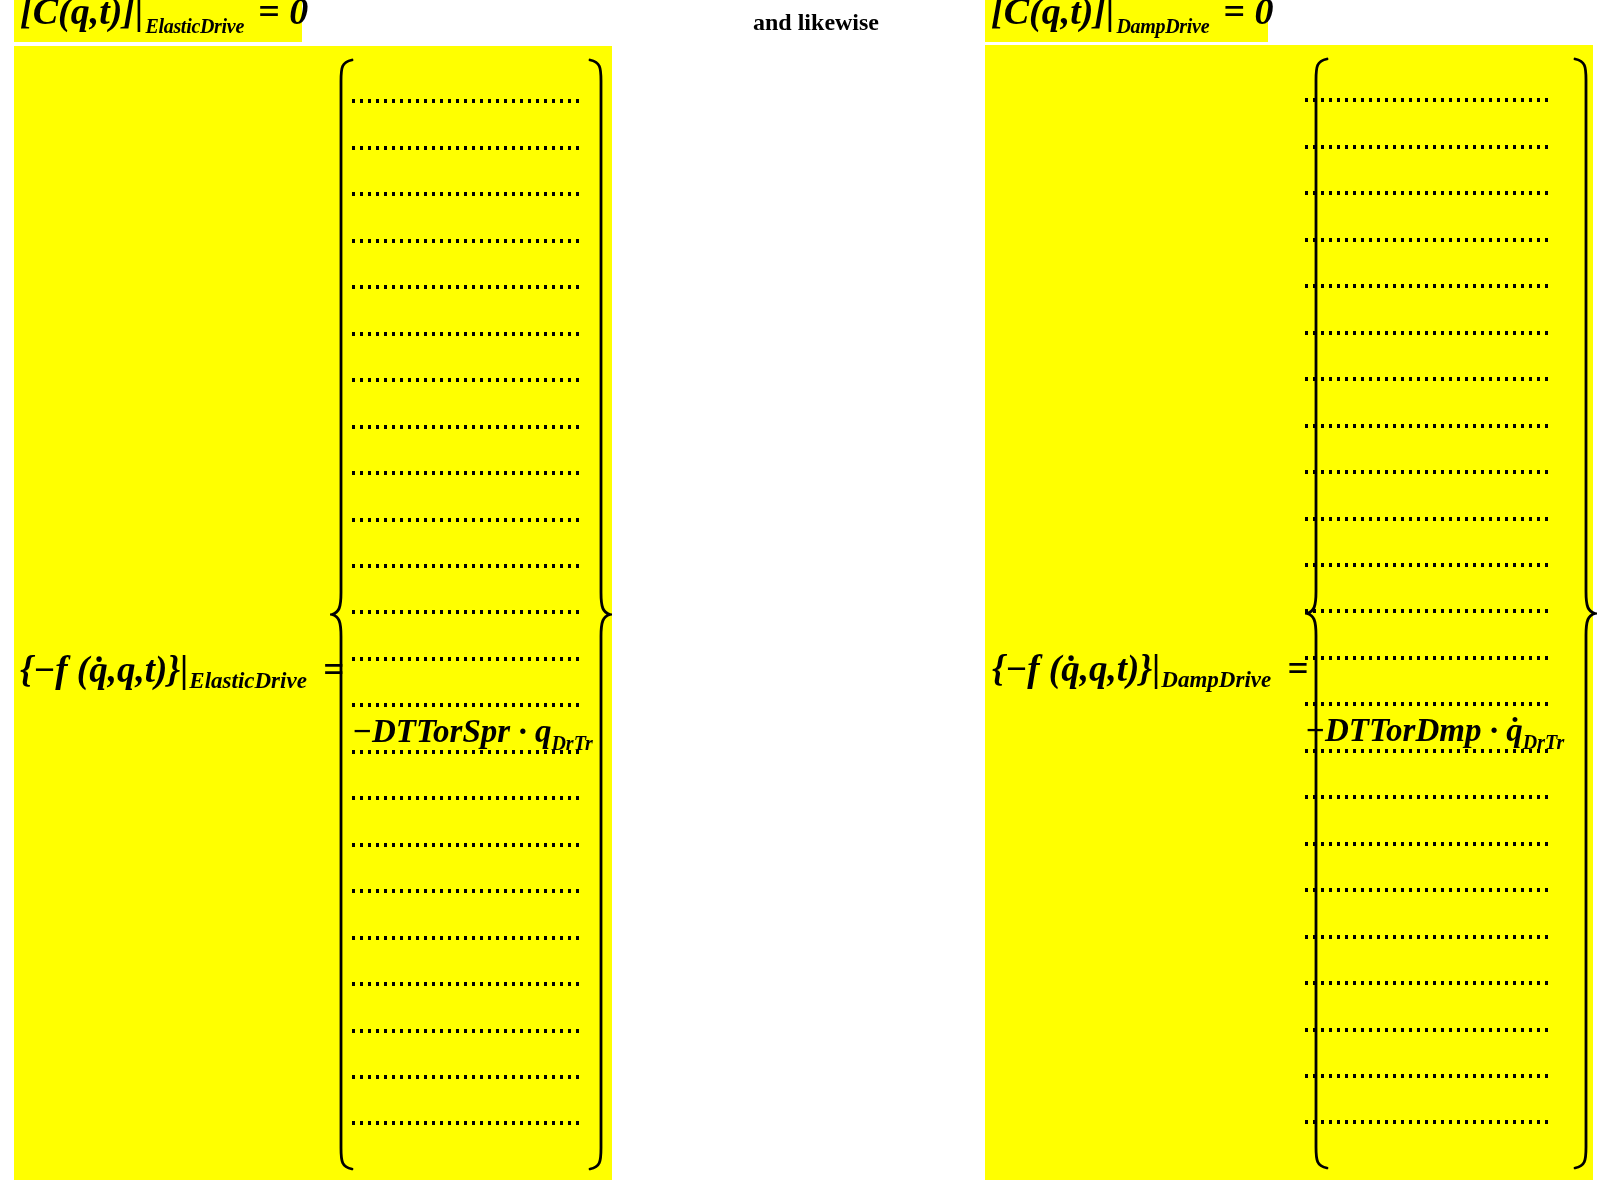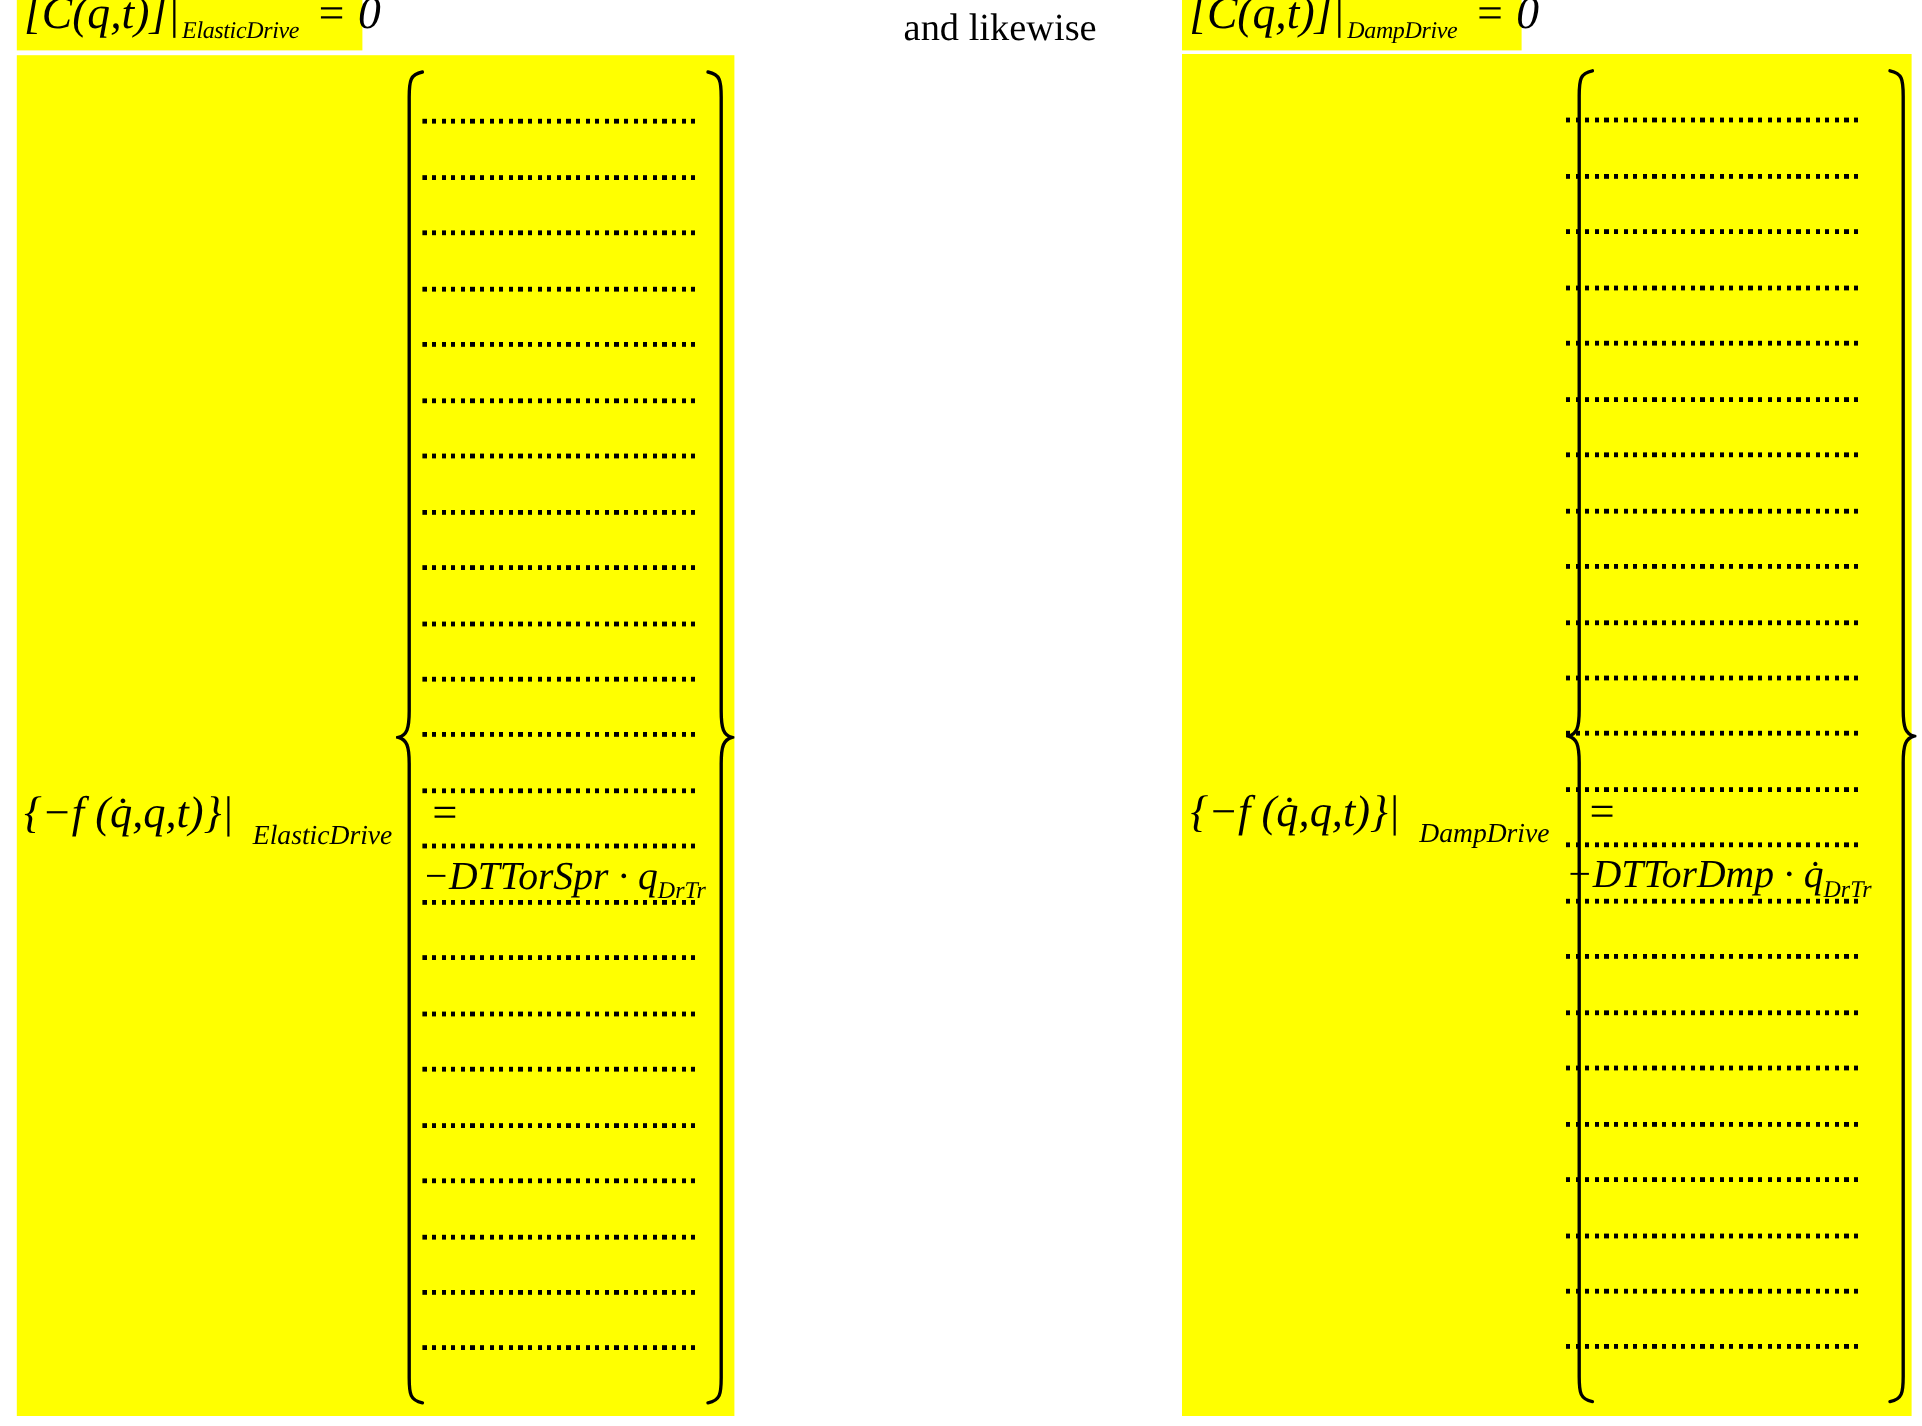--- a/index.html
+++ b/index.html
@@ -2,50 +2,50 @@
 <html><head>
 <meta charset="utf-8">
 <style>
   html, body { margin:0; padding:0; overflow:hidden; }
   body {
     width:1602px; height:1188px;
     background:#ffffff;
     font-family:"Liberation Serif","DejaVu Serif",serif;
     color:#000;
   }
-  .page { position:relative; width:1602px; height:1016px; }
+  .page { position:relative; width:1602px; height:1016px;font-weight:bold; }
   .hl { background:#ffff00; }
 
   
   .eq-top { position:absolute; top:0; height:42px; }
   .eq-top-left  { left:14px;  width:288px; }
   .eq-top-right { left:985px; width:283px; }
   .eq-inner {
     position:absolute; top:-9px; left:6px;
     display:flex; align-items:baseline; white-space:nowrap;
     font-style:italic; line-height:1.1;
   }
   .eq-main { font-size:38px; }
   .eq-sub  { font-size:20px; letter-spacing:-0.3px; position:relative; top:9px; margin-left:2px; }
   .eq-rhs  { font-size:38px; margin-left:14px; }
 
   .connector {
     position:absolute; left:753px; top:2px; width:215px;
-    font-size:32px; line-height:40px; font-style:normal;
+    font-size:24px; line-height:40px; font-style:normal;
   }
 
   
   .block { position:absolute; }
   .block-left  { left:14px;  top:46px; width:598px; height:1134px; }
   .block-right { left:985px; top:45px; width:608px; height:1135px; }
 
   .vlabel {
     position:absolute; top:596px; height:54px;
-    display:flex; align-items:flex-end; white-space:nowrap;
-    font-style:italic; line-height:1;gap:15px;
+    display:flex; align-items:center; white-space:nowrap;
+    font-style:italic; line-height:1;
   }
   .block-left  .vlabel { left:6px; }
   .block-right .vlabel { left:7px; }
   .lab-main { font-size:37px; }
   .lab-sub  { font-size:23px; position:relative; top:11px; margin-left:1px; }
   .lab-eq   { font-size:37px; margin-left:16px; }
 
   .brace { position:absolute; top:11px; }
   .block-left  .brace-open  { left:316px; }
   .block-left  .brace-close { left:574px; }

